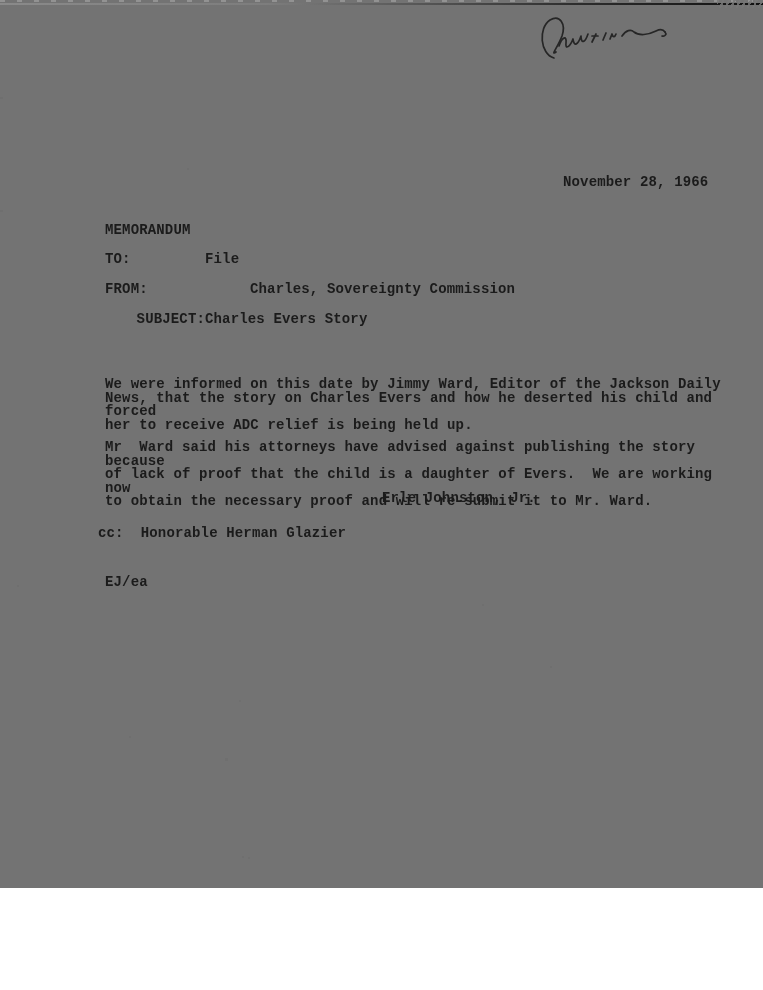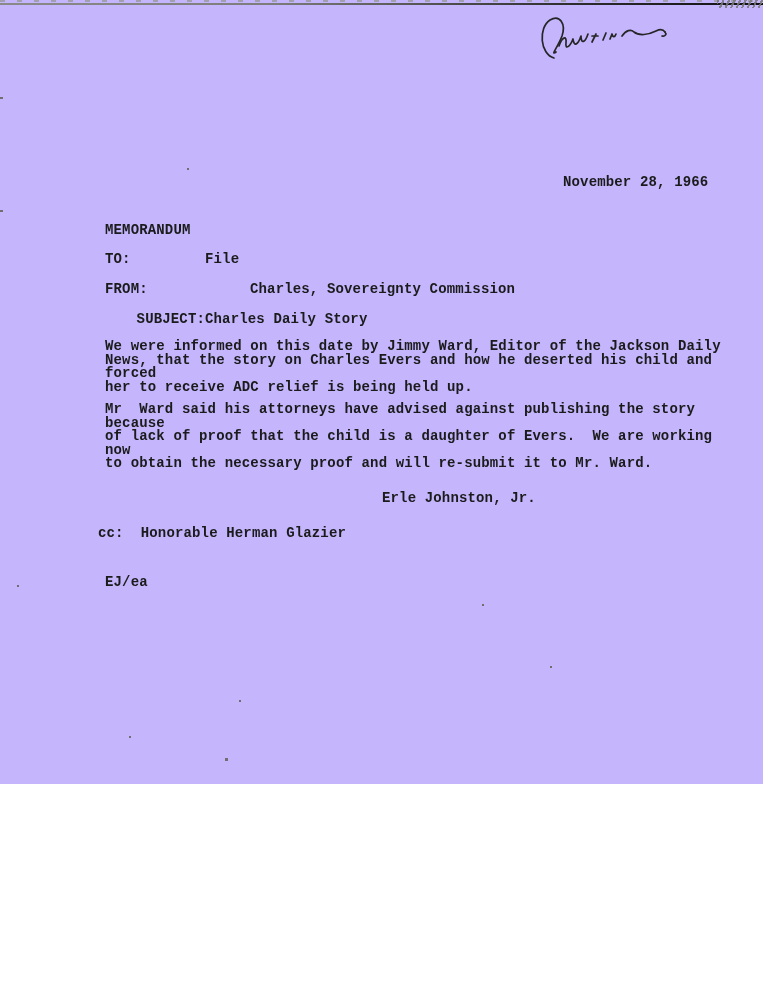--- a/index.html
+++ b/index.html
@@ -3,22 +3,22 @@
 <meta charset="utf-8">
 <style>
   html, body {
     margin: 0;
     padding: 0;
     background: #ffffff;
   }
   .page {
     position: relative;
     width: 763px;
-    height: 784px;
-    background: #c4b5fd;
+    height: 888px;
+    background: #737373;
     overflow: hidden;
     font-family: "Liberation Mono", "DejaVu Sans Mono", monospace;
     color: #1b1b1b;
   }
   
   .scan-dashes {
     position: absolute;
     left: 0; top: 0;
     width: 763px; height: 2px;
     background: repeating-linear-gradient(90deg, #9a9a9a 0 5px, transparent 5px 17px);
@@ -45,20 +45,21 @@
   .typed {
     position: absolute;
     font-size: 14px;
     font-weight: bold;
     letter-spacing: 0.15px;
     line-height: 13.5px;
     white-space: pre;
   }
   .para {
     white-space: pre-wrap;
+    margin-top: 38px;
   }
   .date-line {
     font-size: 14px;
   }
   .field-row {
     position: absolute;
     left: 105px;
     display: flex;
   }
   .field-label {
@@ -100,21 +101,21 @@
   <div class="field-row typed" style="top:253px;align-items:center;">
     <span class="field-label">TO:</span>
     <span>File</span>
   </div>
   <div class="field-row typed" style="top:283px;gap:45px;">
     <span class="field-label">FROM:</span>
     <span>Charles, Sovereignty Commission</span>
   </div>
   <div class="field-row typed" style="top:313px;text-align:right;">
     <span class="field-label">SUBJECT:</span>
-    <span>Charles Daily Story</span>
+    <span>Charles Evers Story</span>
   </div>
 
   <div class="typed para" style="left:105px; top:340px; width:630px;">We were informed on this date by Jimmy Ward, Editor of the Jackson Daily
 News, that the story on Charles Evers and how he deserted his child and forced
 her to receive ADC relief is being held up.</div>
   <div class="typed para" style="left:105px; top:403px; width:630px;">Mr  Ward said his attorneys have advised against publishing the story because
 of lack of proof that the child is a daughter of Evers.  We are working now
 to obtain the necessary proof and will re-submit it to Mr. Ward.</div>
 
   <div class="typed" style="left:382px; top:492px;">Erle Johnston, Jr.</div>

